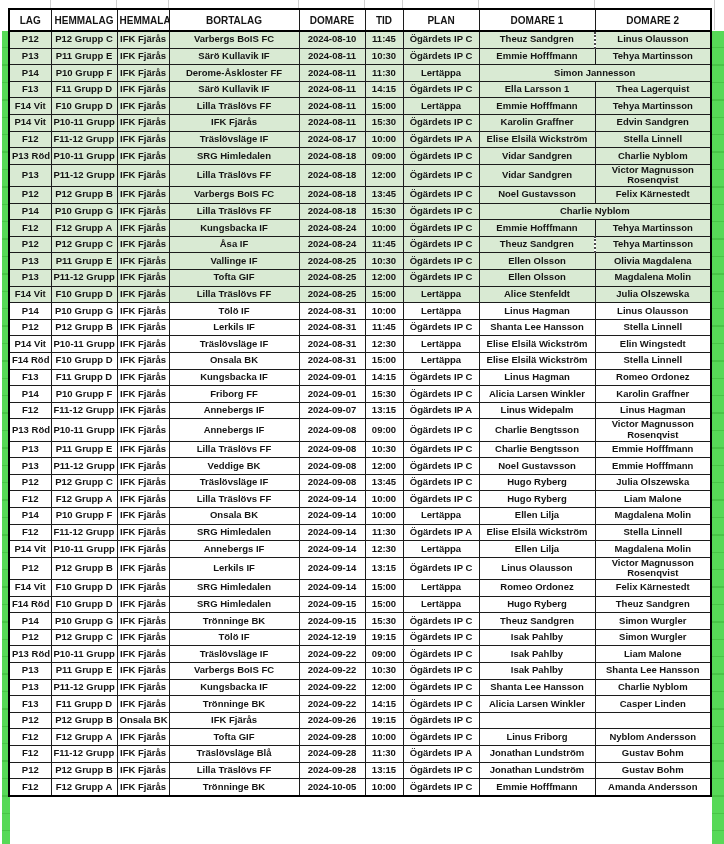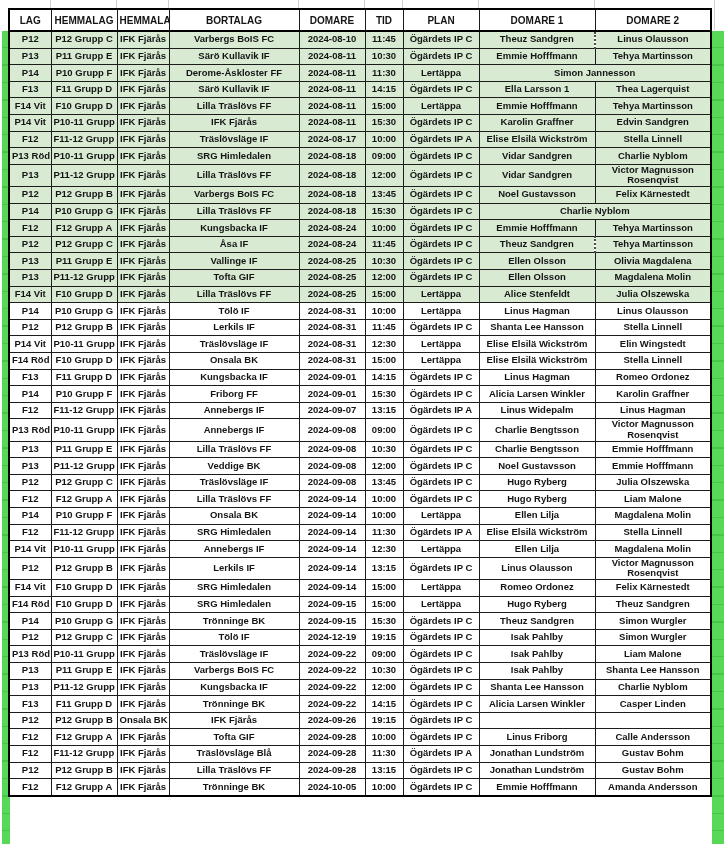--- a/index.html
+++ b/index.html
@@ -536,21 +536,21 @@
       </tr>
       <tr class="bg-white">
         <td>F12</td>
         <td>F12 Grupp A</td>
         <td>IFK Fjärås</td>
         <td>Tofta GIF</td>
         <td>2024-09-28</td>
         <td>10:00</td>
         <td>Ögärdets IP C</td>
         <td>Linus Friborg</td>
-        <td class="dom2">Calle Andersson</td>
+        <td class="dom2">Nyblom Andersson</td>
       </tr>
       <tr class="bg-white">
         <td>F12</td>
         <td>F11-12 Grupp A</td>
         <td>IFK Fjärås</td>
         <td>Träslövsläge Blå</td>
         <td>2024-09-28</td>
         <td>11:30</td>
         <td>Ögärdets IP A</td>
         <td>Jonathan Lundström</td>

